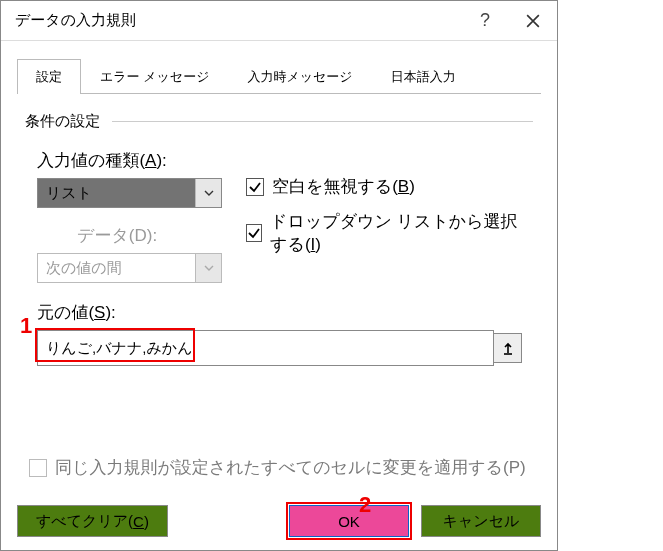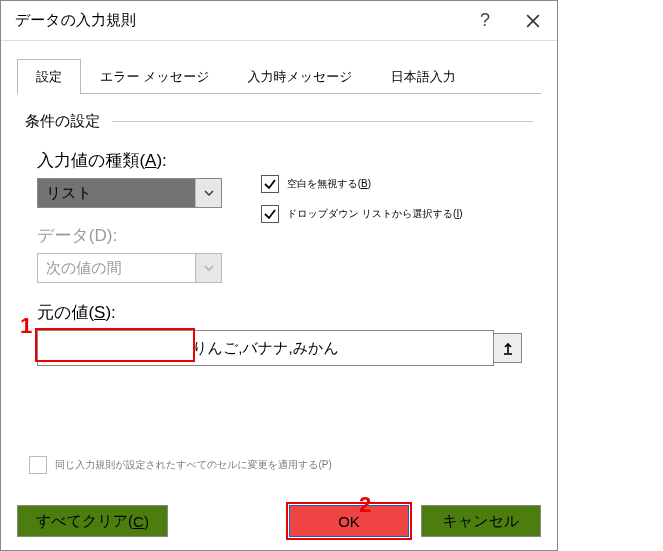--- a/index.html
+++ b/index.html
@@ -114,21 +114,21 @@
   }
   .select .sel-btn svg { width:10px;height:10px; }
   .right-col {
     padding-top: 32px;
   }
   .check {
     display: flex;
     align-items: center;
     gap: 8px;
     margin-bottom: 12px;
-    font-size: 10px;
+    font-size: 17px;
   }
   .check .cb {
     width: 18px;
     height: 18px;
     border: 1px solid #555;
     display:flex;align-items:center;justify-content:center;
   }
   .check .cb svg { width:14px;height:14px; }
   .source-row {
     margin-left: 12px;
@@ -141,21 +141,20 @@
     position:relative;
   }
   .source-input {
     flex:1;
     height:30px;
     border:1px solid #888;
     padding: 17px 8px;
     font-size:15px;
     font-family:inherit;
     outline:none;
-    text-align:center;
   }
   .ref-btn {
     width:28px;height:30px;
     border:1px solid #888;
     border-left:none;
     background:#eee;
     display:flex;align-items:center;justify-content:center;
   }
   .highlight-1 {
     position:absolute;
@@ -195,21 +194,21 @@
     background:#4d7c0f;
     padding: 4px 18px;
     font-size:15px;
     font-family:inherit;
     cursor:pointer;
     display:flex;align-items:center;justify-content:center;
   }
   .btn.ok {
     width:120px;
     border:1px solid #0a64c8;
-    background:#ef4444;
+    background:#ec4899;
     position:relative;
   }
   .btn.ok::after{
     content:"";
     position:absolute;
     left:-4px;top:-4px;right:-4px;bottom:-4px;
     border:2px solid #e00;
     pointer-events:none;
   }
   .btn.cancel { width:120px; }
@@ -249,21 +248,21 @@
           </div>
           <div class="select">
             <div class="sel-text">リスト</div>
             <div class="sel-btn">
               <svg viewBox="0 0 10 10">
                   <path d="M1 3 L5 7 L9 3" stroke="#333" fill="none" stroke-width="1.4"></path>
                 </svg>
             </div>
           </div>
 
-          <div class="field-label disabled" style="margin-top:16px;">データ(D):</div>
+          <div class="field-label disabled" style="margin-top:16px;margin-left:40px;">データ(D):</div>
           <div class="select disabled">
             <div class="sel-text">次の値の間</div>
             <div class="sel-btn">
               <svg viewBox="0 0 10 10">
                   <path d="M1 3 L5 7 L9 3" stroke="#aaa" fill="none" stroke-width="1.4"></path>
                 </svg>
             </div>
           </div>
         </div>
 

